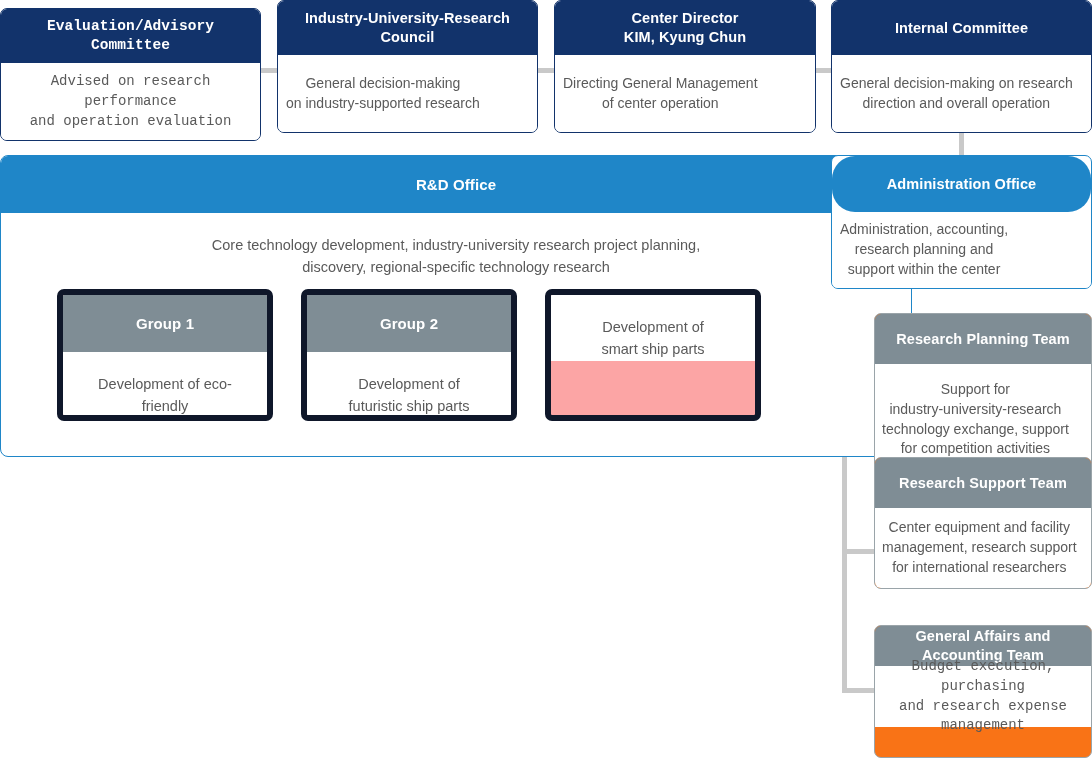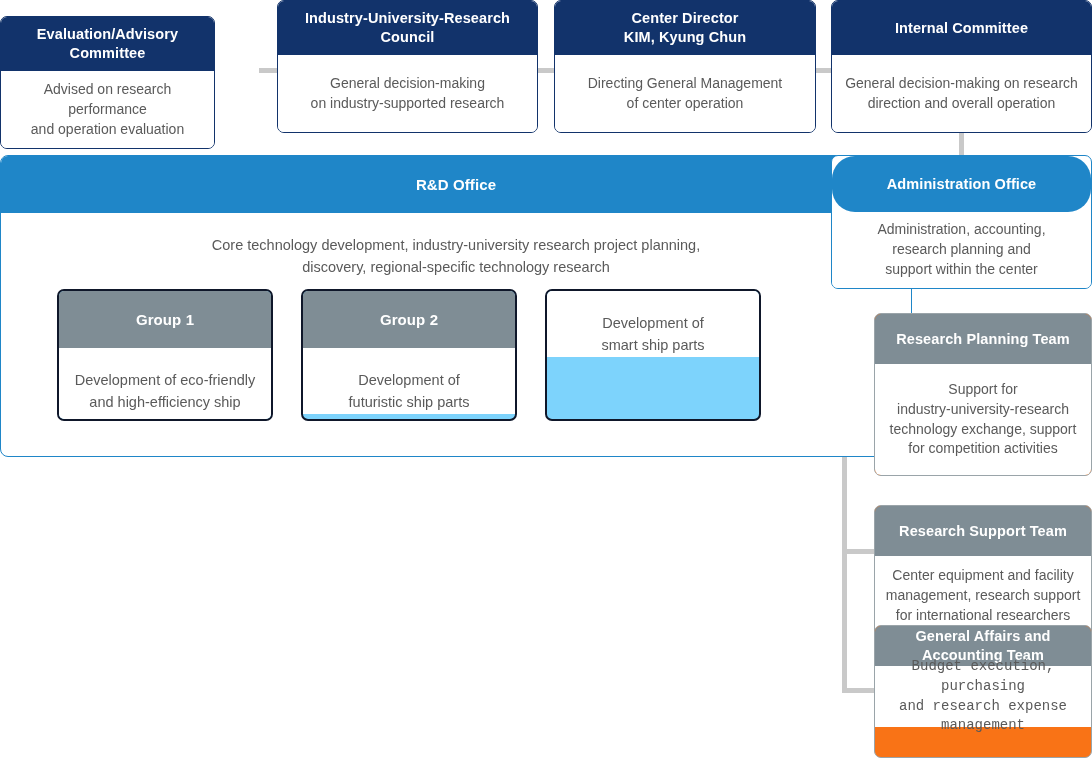--- a/index.html
+++ b/index.html
@@ -42,21 +42,20 @@
     color: #ffffff;
     font-weight: bold;
     line-height: 1.28;
     letter-spacing: .1px;
   }
   .node-body {
     box-sizing: border-box;
     width: 100%;
     display: flex;
     align-items: center;
-    justify-content: center;
     text-align: center;
     color: #5a5a5a;
     line-height: 1.42;
     background: #ffffff;
   }
 
   
   .navy {
     border: 1px solid #12336b;
     height: 133px;
@@ -66,21 +65,21 @@
     height: 54px;
     font-size: 14.5px;
     padding: 0 10px;
   }
   .navy .node-body {
     height: 78px;
     font-size: 14px;
     padding: 0 8px;
   }
 
-  #node-evaluation   { left: 0px;   top: 16px; width: 215px; }
+  #node-evaluation   { left: 0px;   top: 8px; width: 261px; font-family: Liberation Mono, monospace; }
   #node-council      { left: 277px; top: 0px; width: 261px; }
   #node-director     { left: 554px; top: 0px; width: 262px; }
   #node-internal     { left: 831px; top: 0px; width: 261px; }
 
   
   .blue {
     border: 1px solid #1f86c8;
   }
   .blue .node-head {
     background: #1f86c8;
@@ -127,24 +126,24 @@
     position: absolute;
     left: 0;
     top: 133px;
     width: 816px;
     display: flex;
     justify-content: center;
     gap: 28px;
   }
   .gray {
     box-sizing: border-box;
-    border: 2px solid #0f172a;
+    border: 6px solid #0f172a;
     border-radius: 7px;
     overflow: hidden;
-    background: #7dd3fc;
+    background: #fca5a5;
   }
   .gray .node-head {
     background: #7f8d95;
   }
 
   .group-box {
     width: 216px;
     height: 132px;
   }
   .group-box .node-head {
@@ -175,21 +174,21 @@
     padding: 0 7px;
   }
 
   #node-team-planning {
     left: 874px; top: 313px; width: 218px; height: 163px;
   }
   #node-team-planning .node-head { height: 50px; font-size: 14.5px; }
   #node-team-planning .node-body { height: 111px; }
 
   #node-team-support {
-    left: 874px; top: 505px; width: 218px; height: 132px;
+    left: 874px; top: 457px; width: 218px; height: 132px;
   }
   #node-team-support .node-head { height: 50px; font-size: 14.5px; }
   #node-team-support .node-body { height: 80px; }
 
   #node-team-affairs {
     left: 874px; top: 625px; width: 218px; height: 133px;
   }
   #node-team-affairs .node-head { height: 40px; font-size: 14.5px; }
   #node-team-affairs .node-body { height: 61px; font-family: Liberation Mono, monospace; }
 

